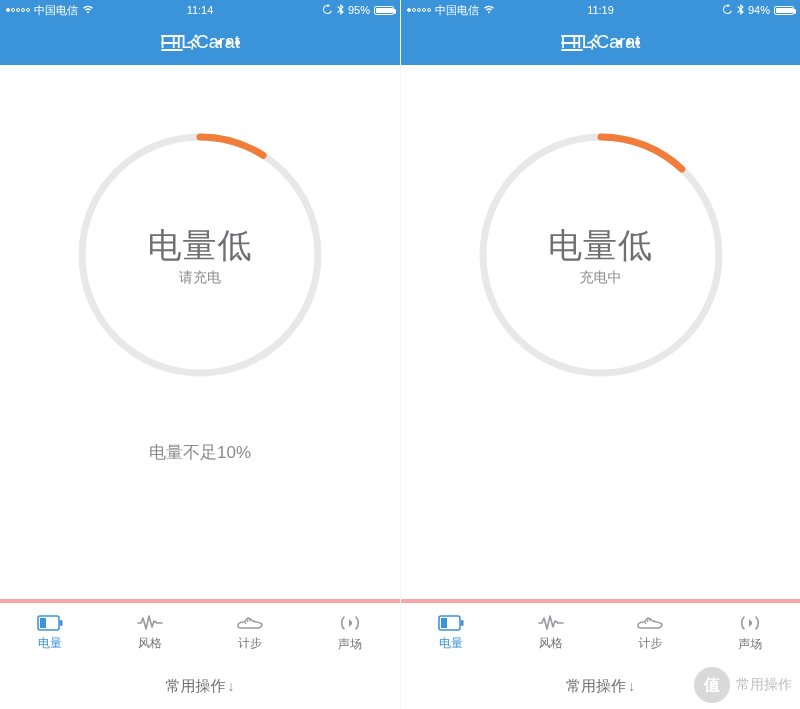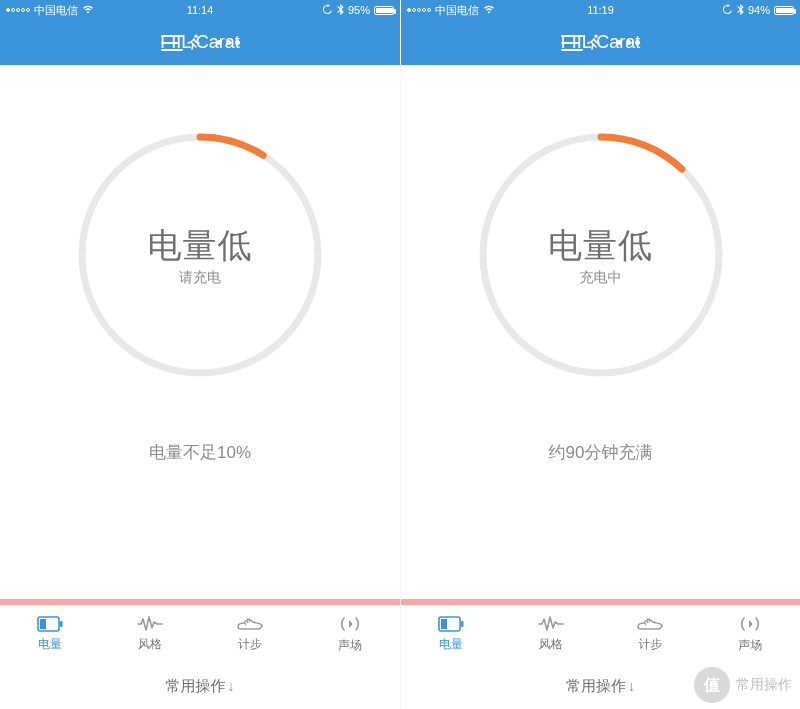--- a/index.html
+++ b/index.html
@@ -58,21 +58,21 @@
     position: absolute; inset: 0; display: flex; flex-direction: column;
     align-items: center; justify-content: center; 
   }
   .ring-title { font-size: 34px; color: #6e6e73; font-weight: 300; letter-spacing: 1px; }
   .ring-sub { font-size: 14px; color: #8a8a8f; }
 
   .caption { margin-top: 56px; font-size: 17px; color: #8a8a8f; }
 
   
   .tabbar {
-    height: 64px; border-top: 6px solid #fca5a5; display: flex;
+    height: 64px; border-top: 4px solid #fca5a5; display: flex;
   }
   .tab {
     flex: 1; display: flex; flex-direction: column; align-items: center; justify-content: center;
     gap: 4px; color: #737373; font-size: 12px;
   }
   .tab.active { color: #3b94d9; }
   .tab svg { display: block; }
 
   
   .drawer {
@@ -277,21 +277,20 @@
       <div class="ring-wrap">
         <svg viewBox="0 0 260 260">
           <circle cx="130" cy="130" r="118" fill="none" stroke="#e8e8e8" stroke-width="7"></circle>
           <circle cx="130" cy="130" r="118" fill="none" stroke="#f27d3a" stroke-width="7" stroke-linecap="round" transform="rotate(-90 130 130)" stroke-dasharray="89.0 741.4"></circle>
         </svg>
         <div class="ring-labels">
           <div class="ring-title">电量低</div>
           <div class="ring-sub">充电中</div>
         </div>
       </div>
-      <div class="caption">约90分钟充满</div>
     </div>
 
     <div class="tabbar">
       <div class="tab active">
         <svg width="26" height="16" viewBox="0 0 26 16">
             <rect x="1" y="1" width="21" height="14" rx="2" fill="none" stroke="#3b94d9" stroke-width="1.6"></rect>
             <rect x="23" y="5" width="2.5" height="6" rx="1" fill="#3b94d9"></rect>
             <rect x="3" y="3" width="6" height="10" fill="#3b94d9"></rect>
           </svg>
         <span>电量</span>

